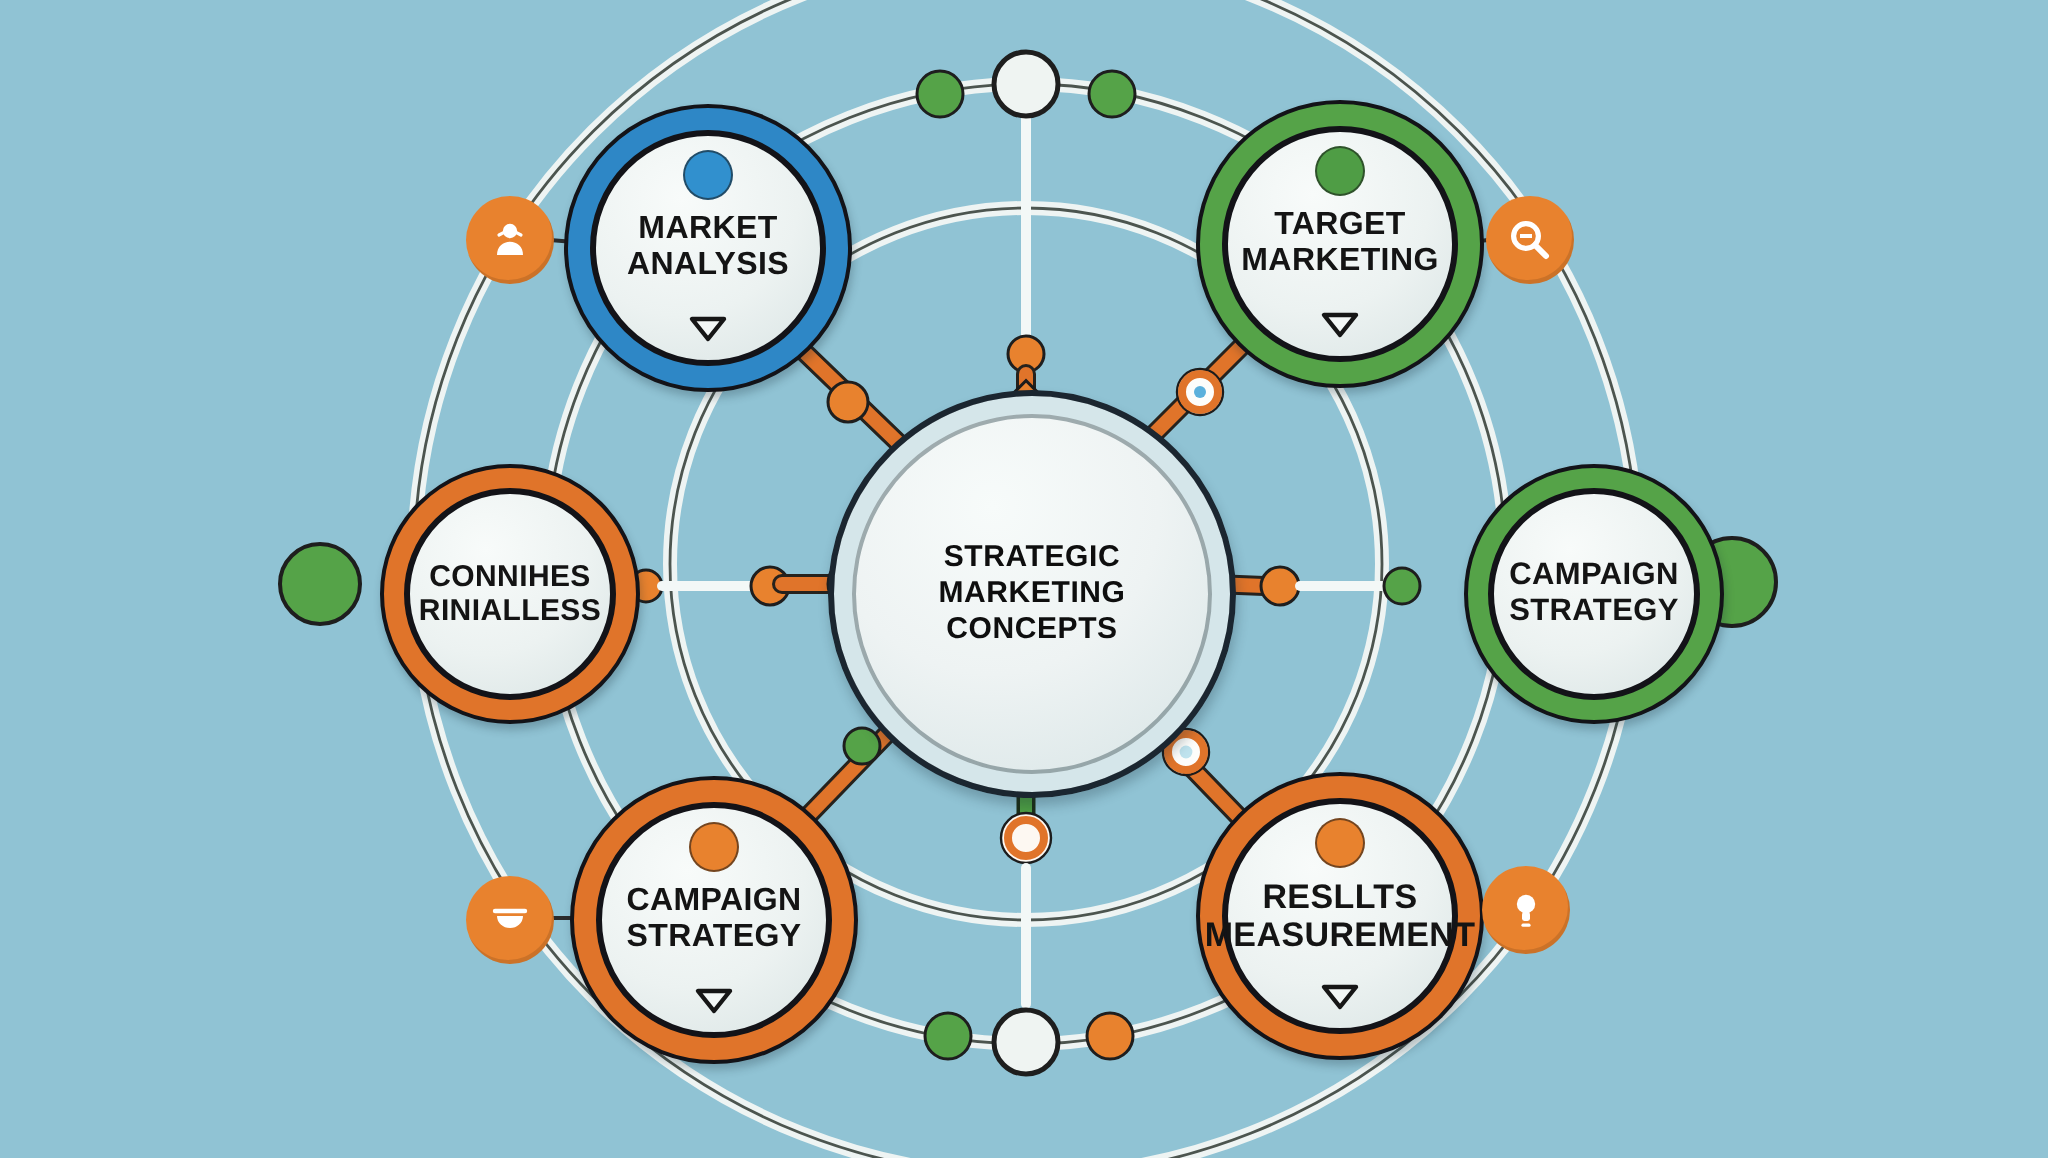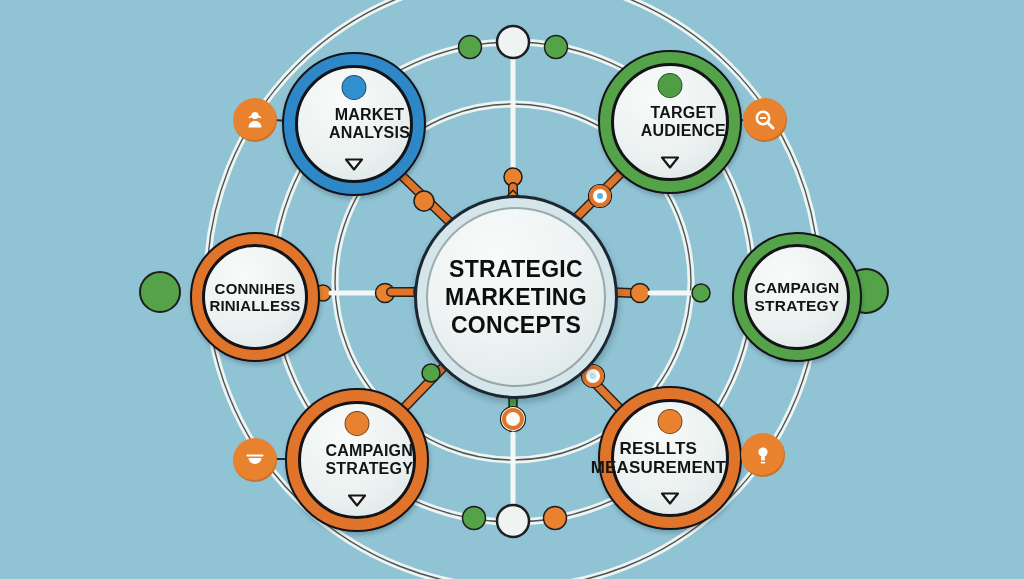--- a/index.html
+++ b/index.html
@@ -24,37 +24,37 @@
   .node{position:absolute;border-radius:50%;border:2px solid #131318;z-index:2;
         box-shadow:1px 3px 4px rgba(20,40,50,.25);}
   .node--lg{width:140px;height:140px;}
   .node--sm{width:126px;height:126px;}
   .node--blue{background:#2e87c6;}
   .node--green{background:#55a348;}
   .node--orange{background:#e0742a;}
   .node__inner{position:absolute;border-radius:50%;border:3px solid #131318;
         background:radial-gradient(circle at 38% 28%,#f8fbfa 0%,#ecf2f1 55%,#d9e4e4 100%);
         display:flex;align-items:center;justify-content:center;text-align:center;}
-  .node--lg .node__inner{inset:11px;justify-content:flex-end;}
+  .node--lg .node__inner{inset:11px;}
   .node--sm .node__inner{inset:10px;}
   .node__label{font-weight:700;font-size:16px;line-height:1.14;white-space:pre-line;
         color:#141414;letter-spacing:.2px;}
   .node__dot{position:absolute;top:7px;left:50%;transform:translateX(-50%);
         width:23px;height:23px;border-radius:50%;border:1.5px solid rgba(20,20,20,.55);}
   .dot-blue{background:#3190ce;} .dot-green{background:#4f9d45;} .dot-orange{background:#e8822e;}
   .node__triangle{position:absolute;bottom:8px;left:50%;transform:translateX(-50%);line-height:0;}
 
   
   .hub{position:absolute;left:414px;top:195px;width:198px;height:198px;border-radius:50%;z-index:2;
         border:3px solid #1b2630;
         background:radial-gradient(circle at 40% 28%,#f7fbfa 0%,#eef3f3 45%,#dde8e9 80%,#d2e1e4 100%);
         box-shadow:inset 0 0 0 9px #d5e6ea, inset 0 0 0 11px rgba(90,110,115,.55),
                    1px 4px 6px rgba(20,40,50,.25);
         display:flex;align-items:center;justify-content:center;text-align:center;}
-  .hub__label{font-weight:700;font-size:23px;line-height:1.22;white-space:pre-line;
+  .hub__label{font-weight:700;font-size:15px;line-height:1.22;white-space:pre-line;
         color:#0e0e0e;letter-spacing:.3px;}
 
   
   .badge{position:absolute;width:44px;height:44px;border-radius:50%;background:#e8822e;
         display:flex;align-items:center;justify-content:center;z-index:2;
         box-shadow:inset -1px -2px 0 rgba(0,0,0,.12);}
 </style>
 </head>
 <body>
 
@@ -156,21 +156,21 @@
             <path d="M3 2.5 L19 2.5 L11 12.5 Z" fill="#f3f7f6" stroke="#161616" stroke-width="2.2" stroke-linejoin="round"></path>
           </svg>
       </span>
     </div>
   </div>
 
   <div class="node node--lg node--green" style="left:598px;top:50px;">
     <div class="node__inner">
       <span class="node__dot dot-green"></span>
       <div class="node__label">TARGET
-AUDIENCE</div>
+MARKETING</div>
       <span class="node__triangle">
         <svg width="22" height="15">
             <path d="M3 2.5 L19 2.5 L11 12.5 Z" fill="#f3f7f6" stroke="#161616" stroke-width="2.2" stroke-linejoin="round"></path>
           </svg>
       </span>
     </div>
   </div>
 
   <div class="node node--sm node--orange" style="left:190px;top:232px;">
     <div class="node__inner">

